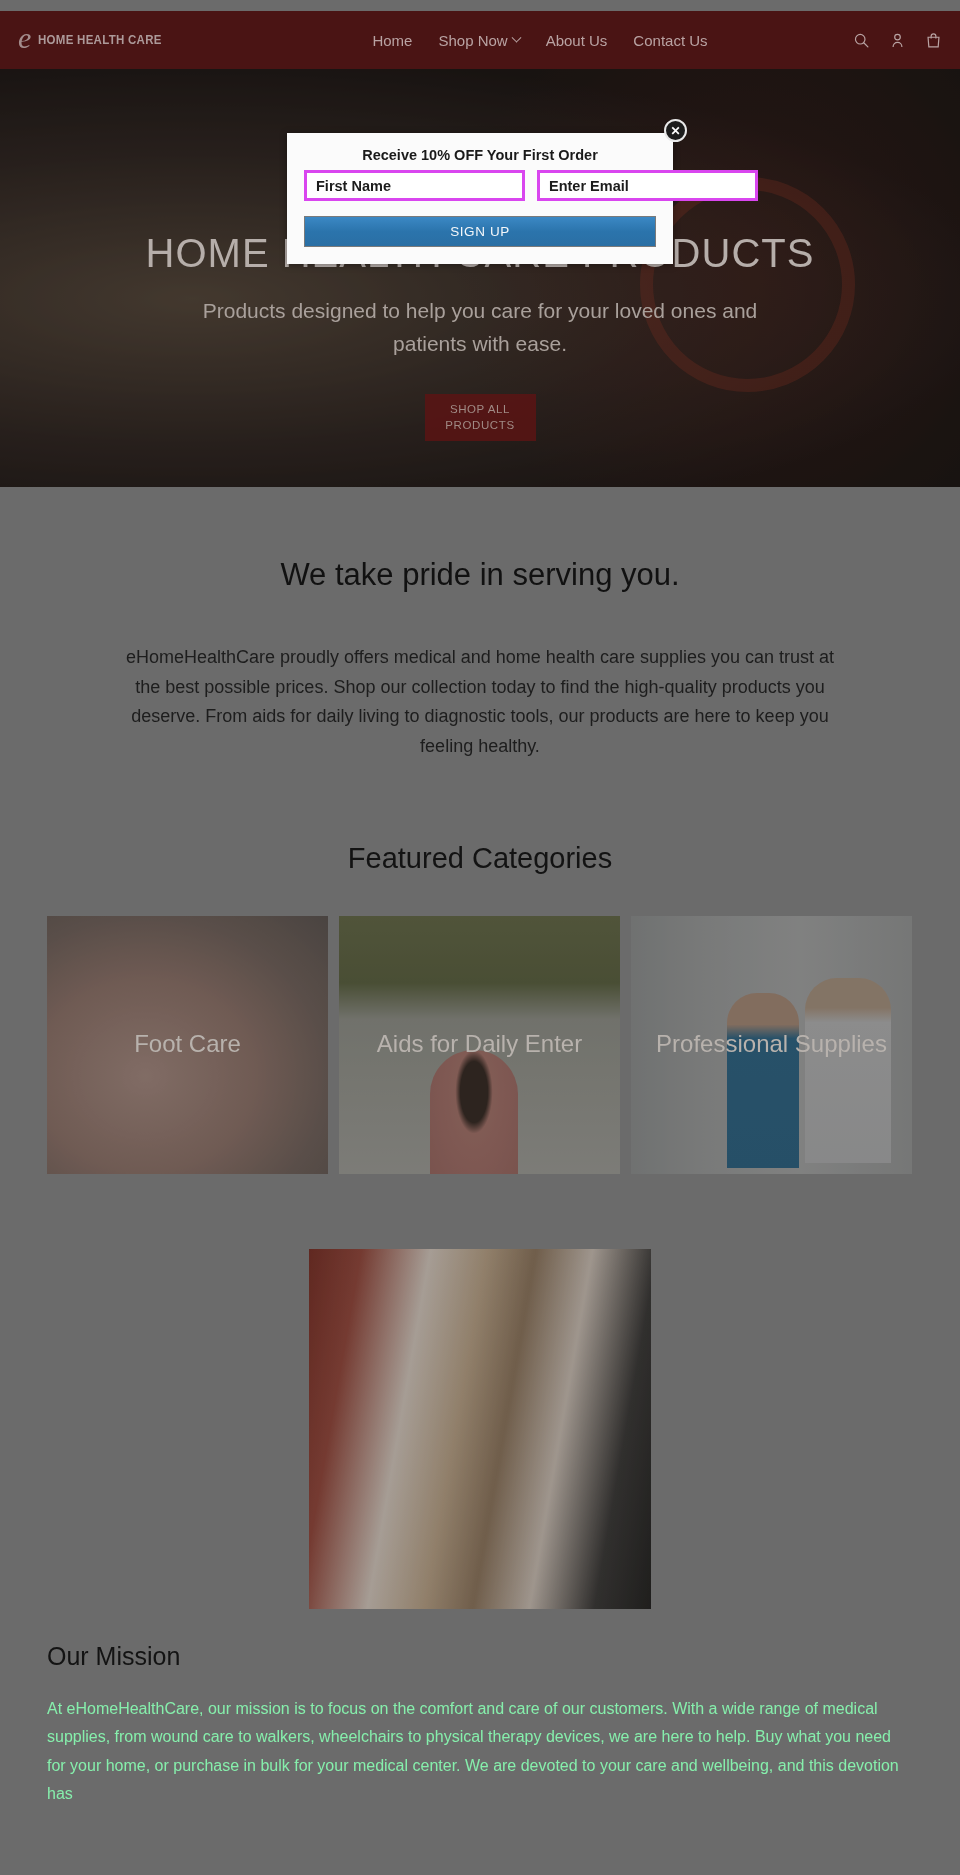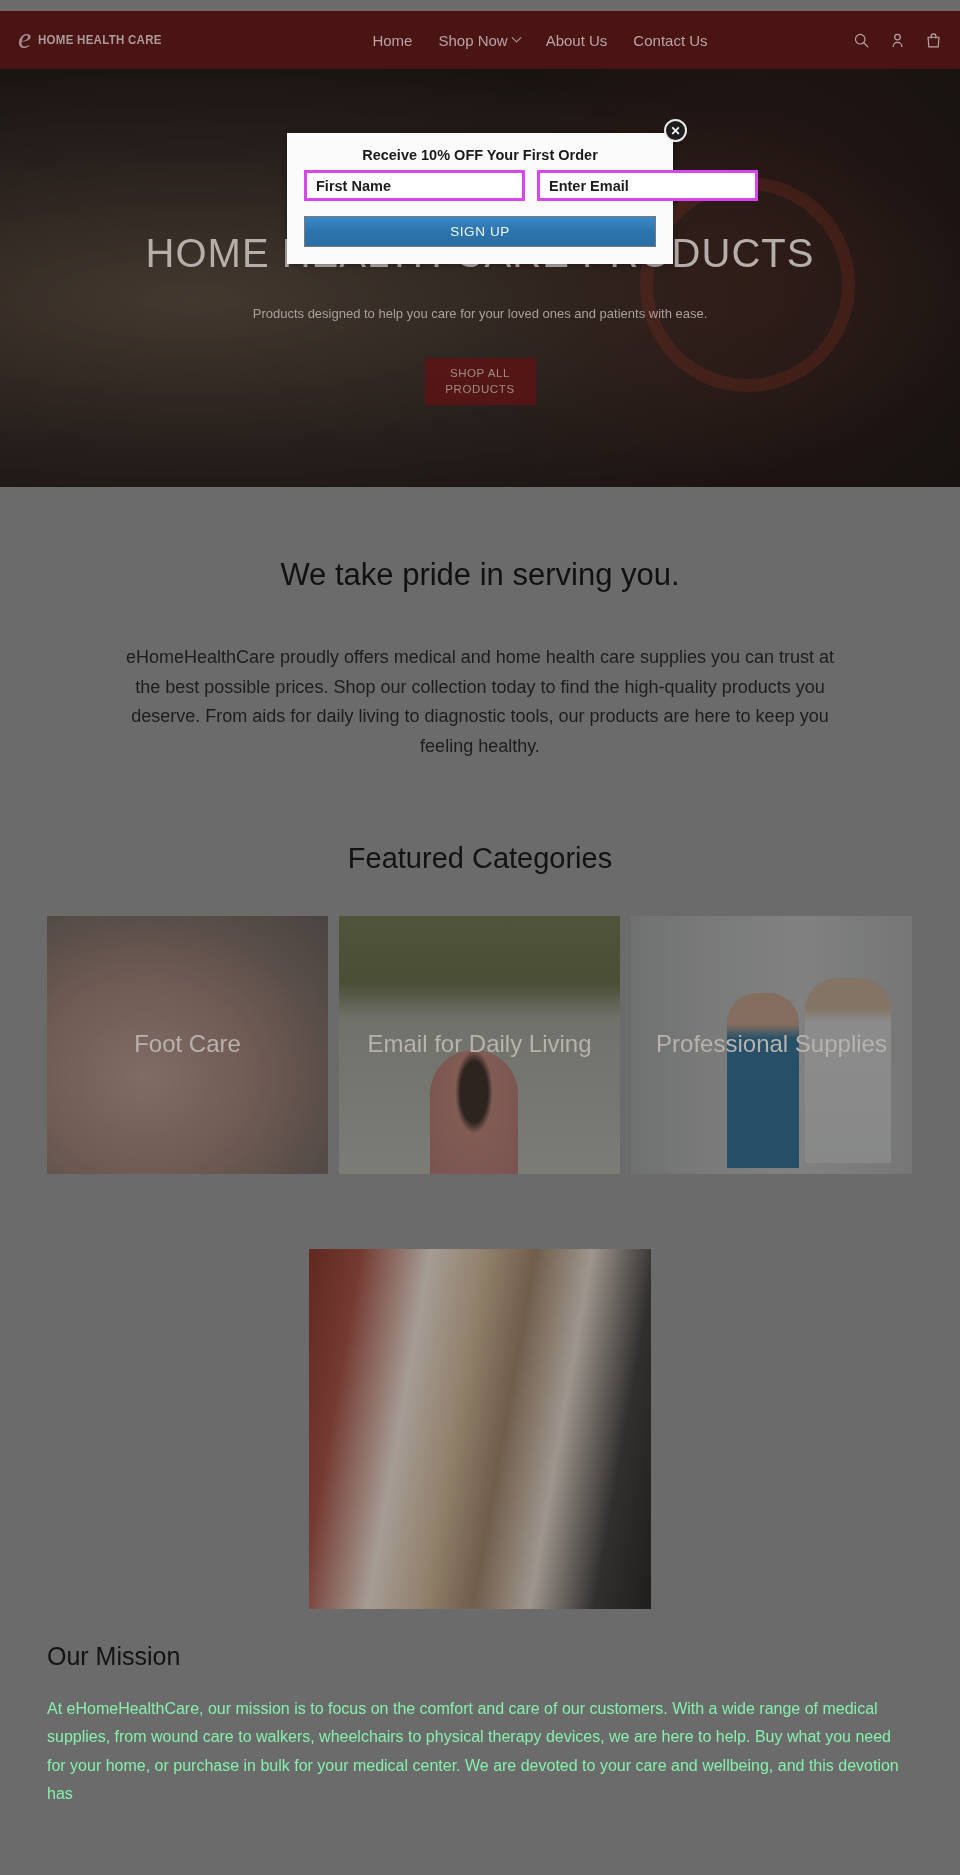--- a/index.html
+++ b/index.html
@@ -120,24 +120,24 @@
   }
   .hero-title {
     font-size: 40px;
     letter-spacing: 1px;
     color: #b6aeaa;
     font-weight: 400;
     text-align: center;
     line-height: 1.1;
   }
   .hero-sub {
-    margin-top: 29px;
+    margin-top: 20px;
     max-width: 620px;
-    text-align: left;
-    font-size: 13px;
+    text-align: center;
+    font-size: 21px;
     line-height: 1.55;
     color: #a9a09b;
   }
   .hero-btn {
     margin-top: 34px;
     width: 111px;
     min-height: 47px;
     background: rgba(93,20,20,0.82);
     color: #a08a85;
     font-size: 11.5px;
@@ -417,21 +417,21 @@
       <div class="cat-bg"></div>
       <div class="cat-overlay"></div>
       <div class="cat-label">Foot Care</div>
     </a>
 
     <a class="cat-card cat-1">
       <div class="cat-bg">
         <div class="cat-person"></div>
       </div>
       <div class="cat-overlay"></div>
-      <div class="cat-label">Email for Daily Living</div>
+      <div class="cat-label">Aids for Daily Enter</div>
     </a>
 
     <a class="cat-card cat-2">
       <div class="cat-bg">
         <div class="cat-person"></div>
         <div class="cat-person2"></div>
       </div>
       <div class="cat-overlay"></div>
       <div class="cat-label">Professional Supplies</div>
     </a>

